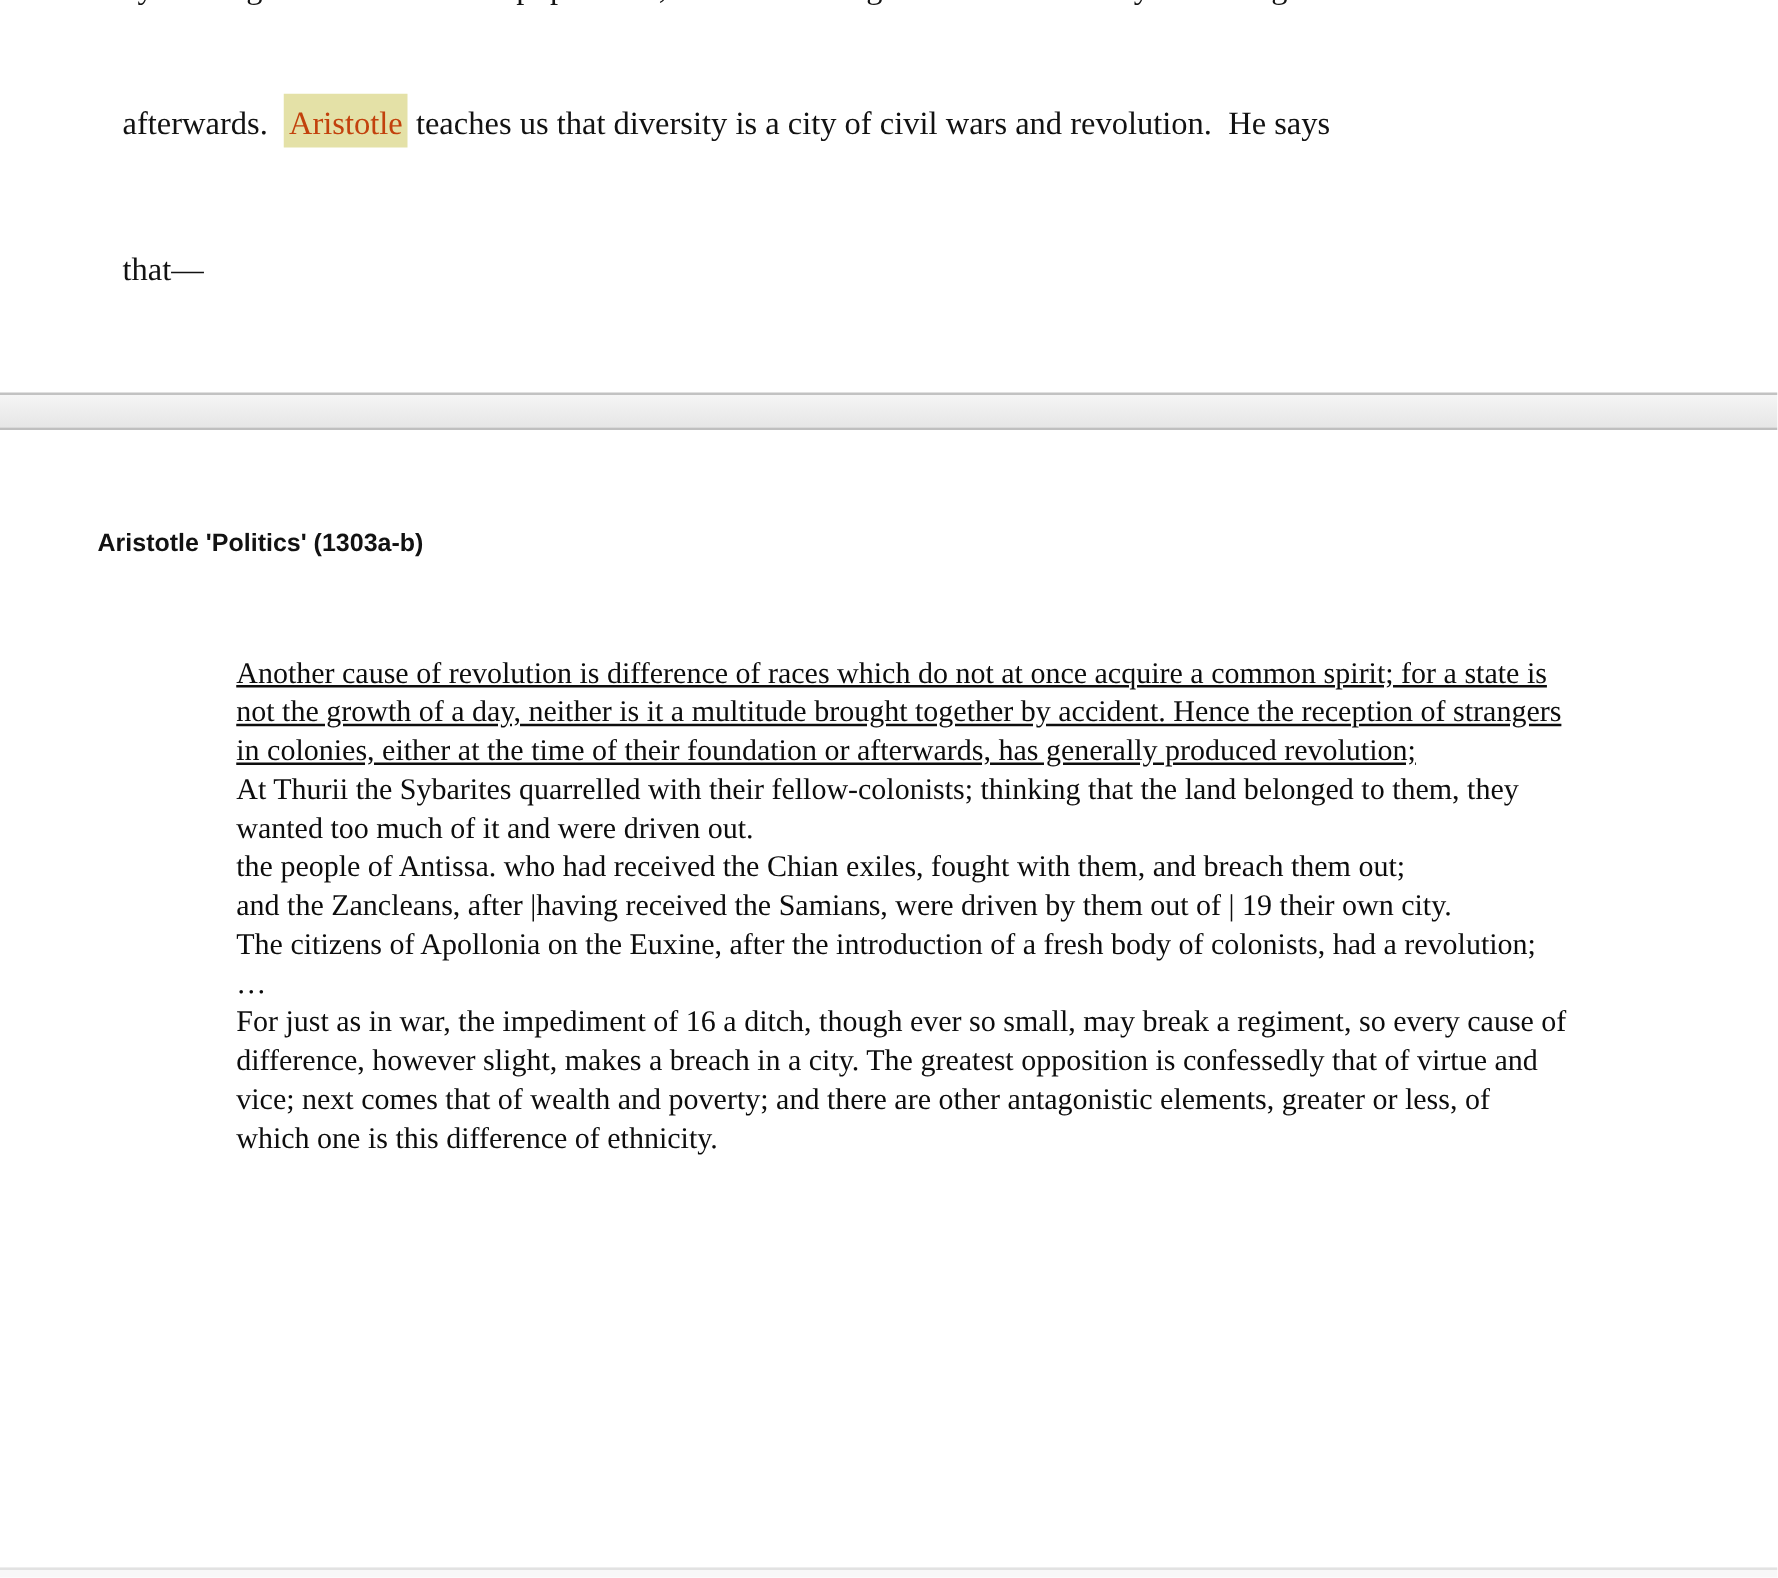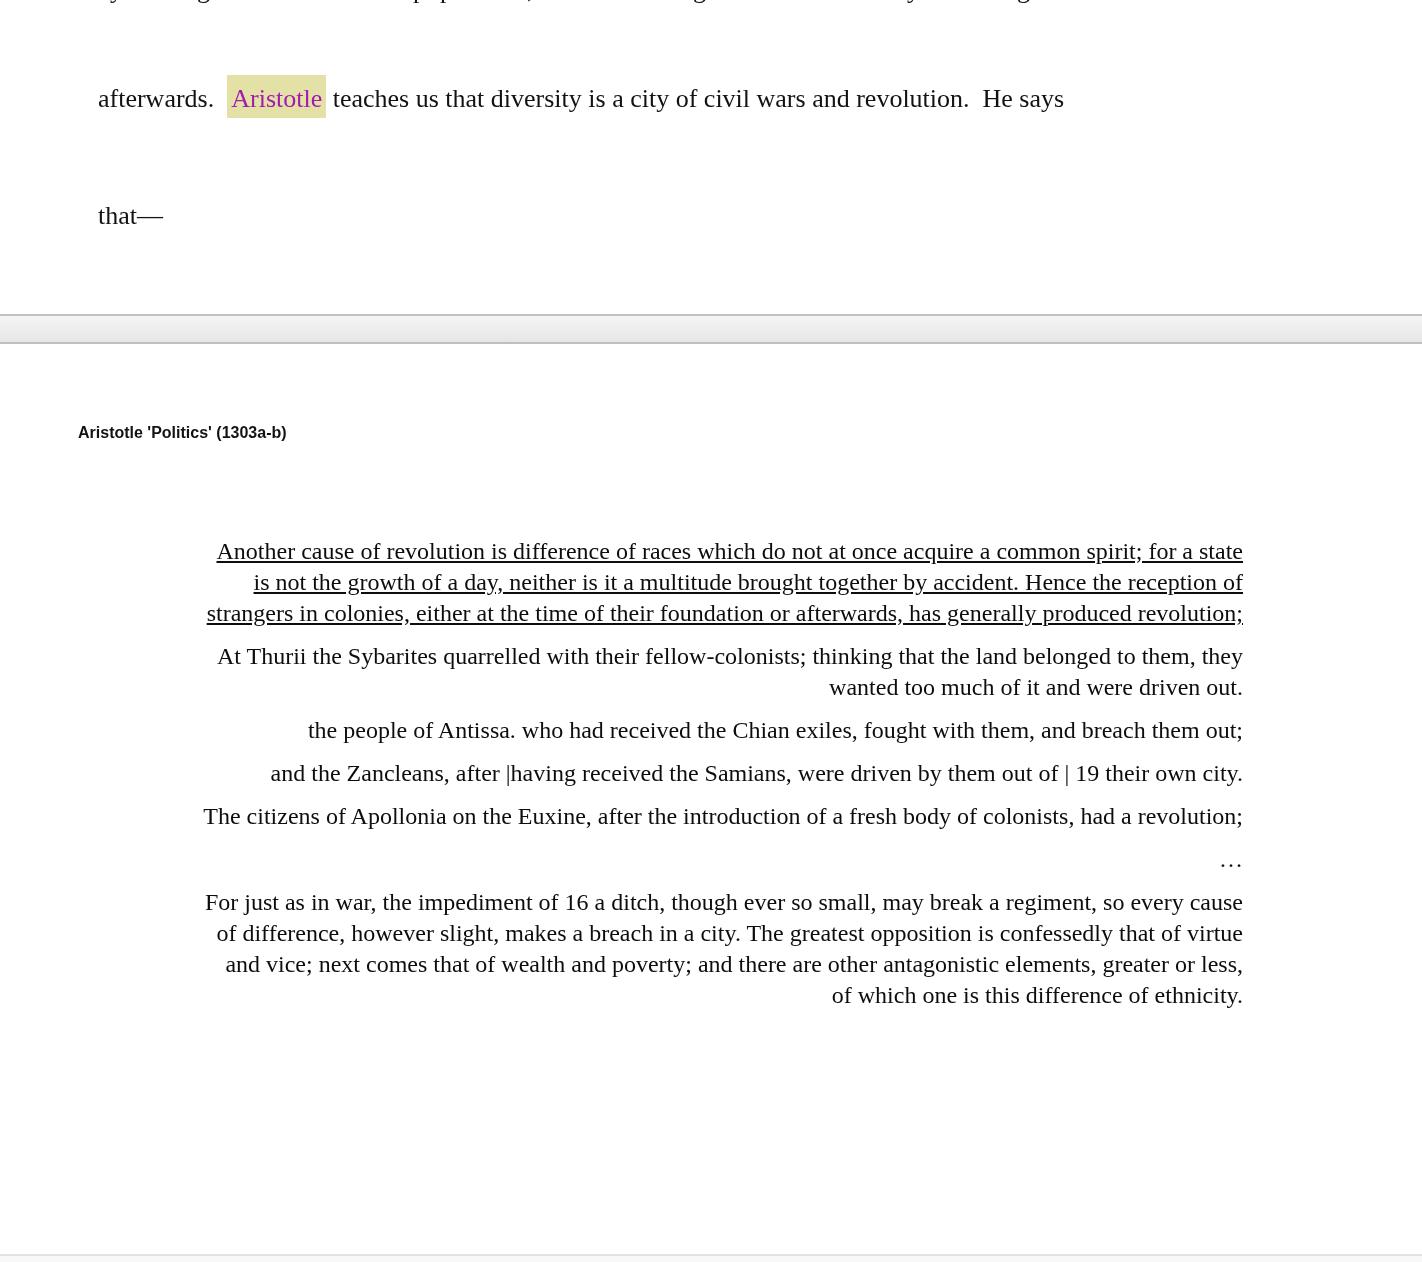--- a/index.html
+++ b/index.html
@@ -30,21 +30,21 @@
     left: 98px;
     top: 1px;
     width: 1200px;
     font-size: 26px;
     line-height: 39px;
     white-space: pre-wrap;
     color: #121212;
   }
   .hl {
     background: #e4e1a7;
-    color: #a21caf;
+    color: #c2410c;
     padding: 9px 4px 5px 4px;
   }
 
   
   .divider {
     position: absolute;
     left: 0;
     top: 314px;
     width: 1422px;
     height: 26px;
@@ -53,35 +53,35 @@
     border-bottom: 2px solid #bfbfbf;
   }
 
   
   .heading {
     position: absolute;
     left: 78px;
     top: 424px;
     font-family: "Liberation Sans", sans-serif;
     font-weight: bold;
-    font-size: 16px;
+    font-size: 20px;
     color: #121212;
   }
 
   
   .quote {
     position: absolute;
     left: 189px;
     top: 524px;
     width: 1066px;
     font-size: 24px;
     line-height: 31px;
     color: #0d0d0d;
   }
-  .quote div, .quote p { margin: 12px; padding: 0; text-align: right; }
+  .quote div, .quote p { margin: 0; padding: 0; }
   .uline { text-decoration: underline; }
   .indent { text-indent: 89px; }
 
   
   .bottom-edge {
     position: absolute;
     left: 0;
     top: 1254px;
     width: 1422px;
     height: 8px;

